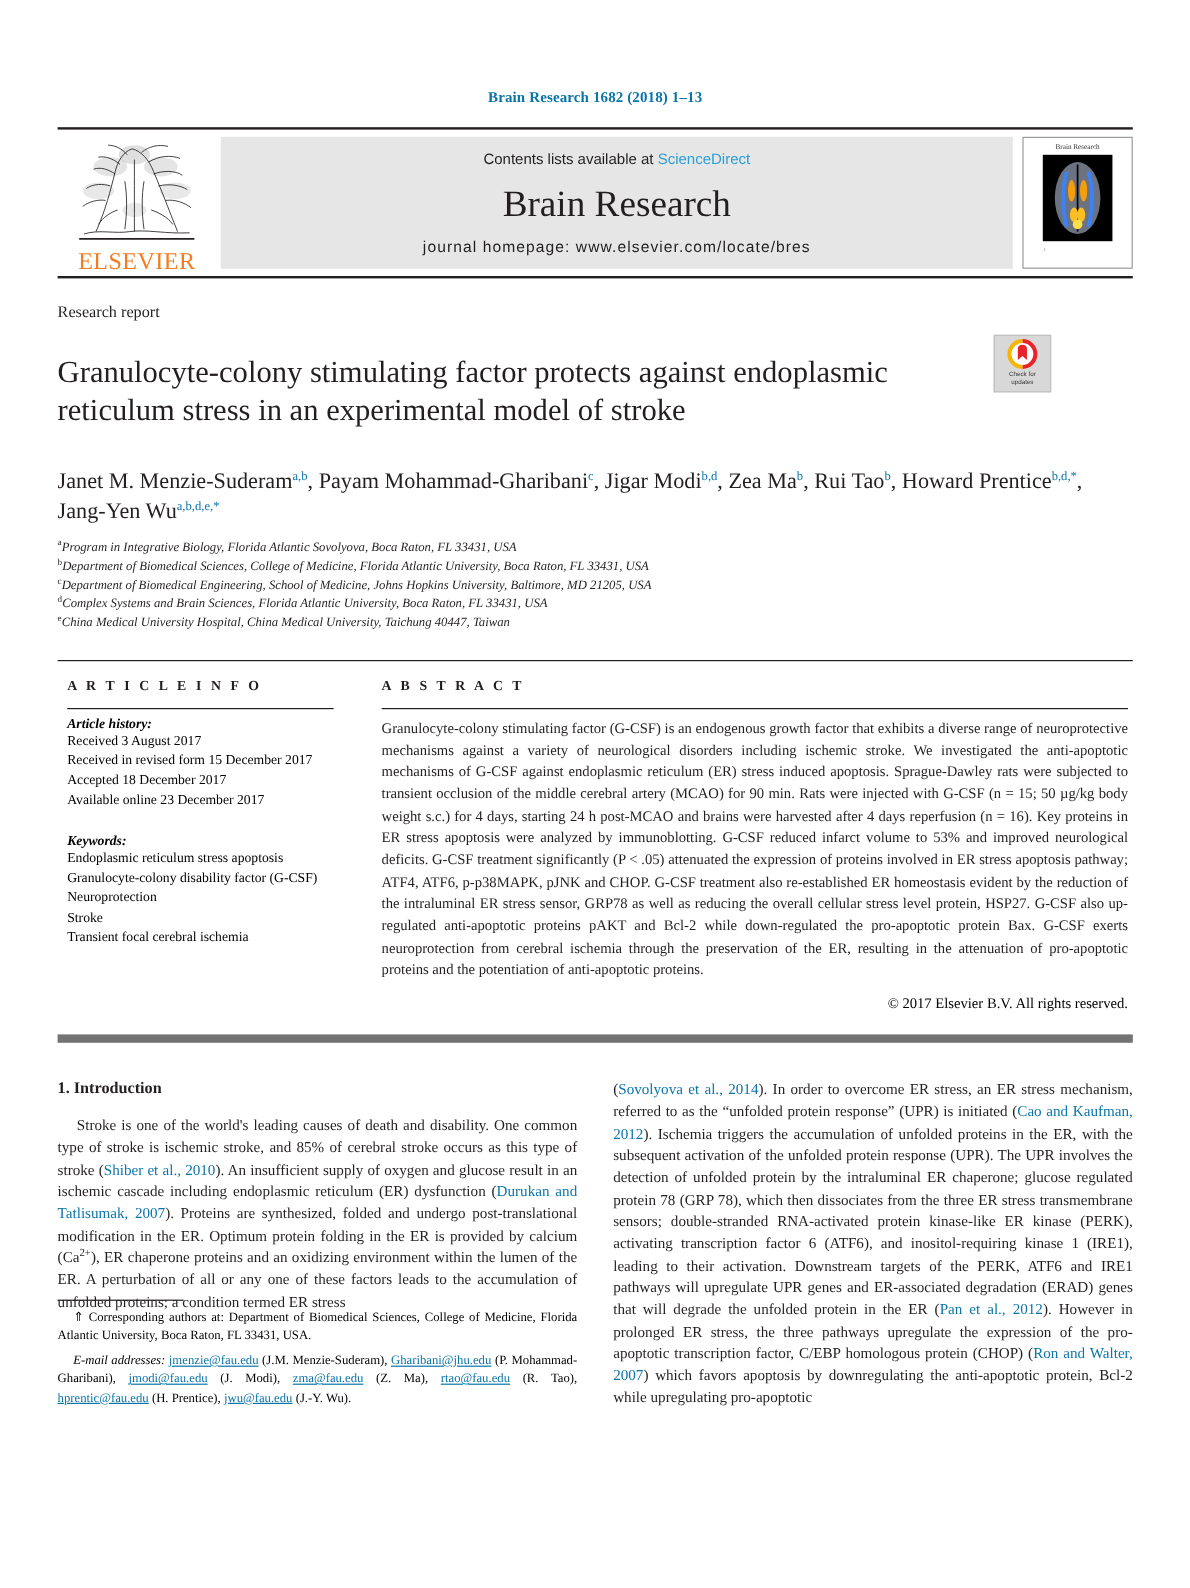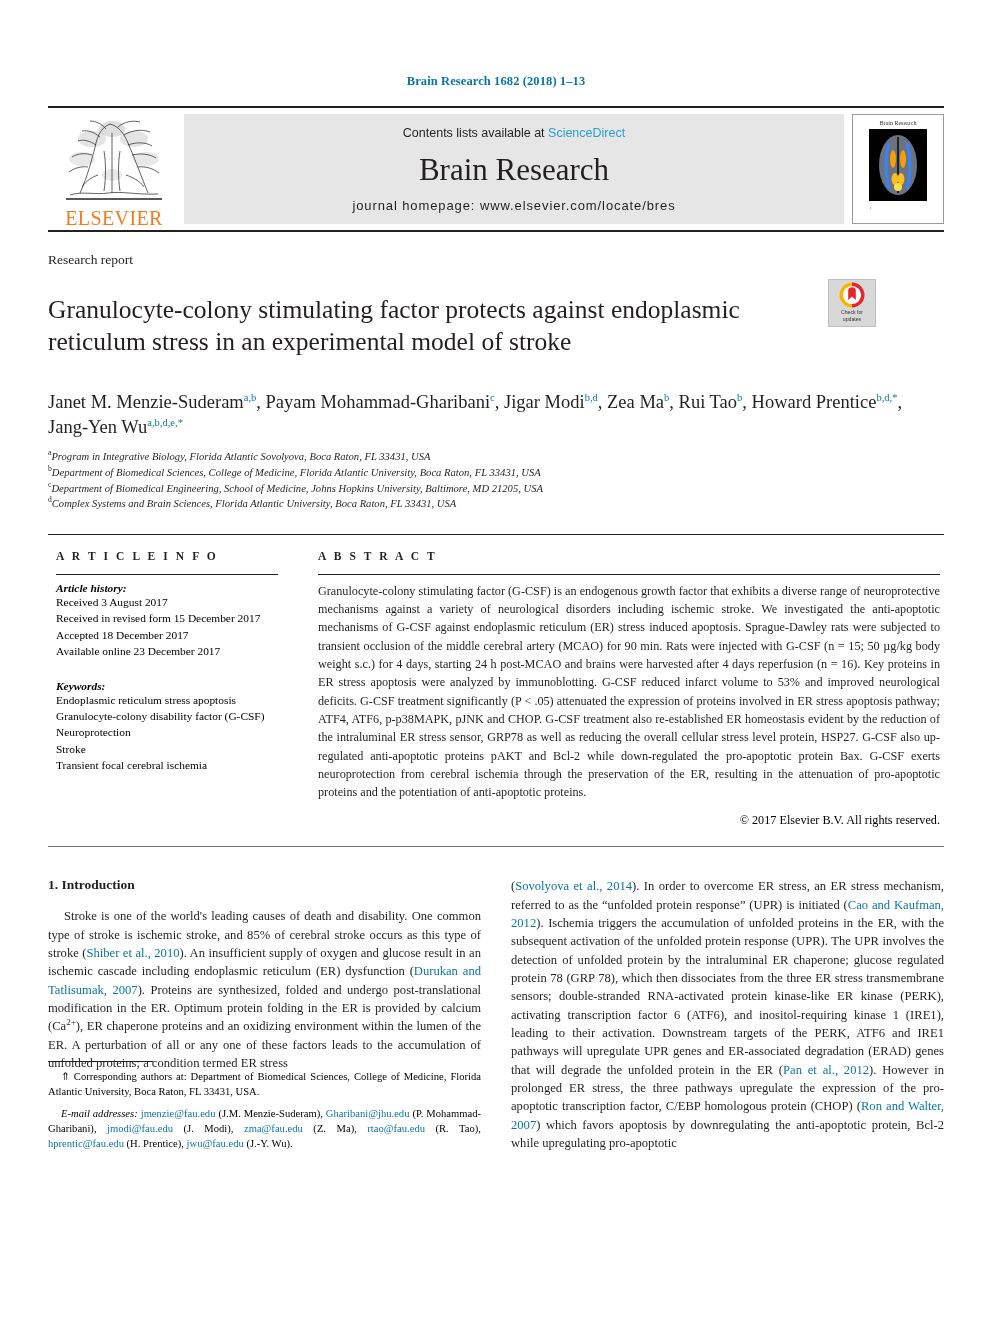--- a/index.html
+++ b/index.html
@@ -202,21 +202,21 @@
     font-style: normal;
     font-size: 7.6px;
     vertical-align: super;
     line-height: 0;
   }
 
   
   .info-abstract {
     margin-top: 22px;
     border-top: 1px solid #231f20;
-    border-bottom: 1px solid #737373;
+    border-bottom: 7px solid #737373;
     padding: 15px 0 18px 0;
     display: flex;
     gap: 0;
   }
   .col-info {
     flex: 0 0 248px;
     padding-right: 18px;
     box-sizing: border-box;
     padding-left: 8px;
   }
@@ -311,21 +311,21 @@
   }
   .fn {
     font-size: 10.6px;
     line-height: 1.44;
     text-align: justify;
     font-family: "Liberation Serif", serif;
     margin: 0 0 6px 0;
     text-indent: 13px;
   }
   .fn .lbl { font-style: italic; }
-  .fn .mail { color: #0b74a8; }
+  .fn .mail { color: #0b74a8; text-decoration: underline; }
 
   
   .page-footer {
     position: absolute;
     left: 48px;
     bottom: 36px;
     width: 460px;
   }
   .doi {
     font-size: 11.4px;
@@ -434,20 +434,21 @@
 
   <div class="authors">
     <span><span>Janet M. Menzie-Suderam</span><sup>a,b</sup></span><span>, </span><span><span>Payam Mohammad-Gharibani</span><sup>c</sup></span><span>, </span><span><span>Jigar Modi</span><sup>b,d</sup></span><span>, </span><span><span>Zea Ma</span><sup>b</sup></span><span>, </span><span><span>Rui Tao</span><sup>b</sup></span><span>, </span><span><span>Howard Prentice</span><sup>b,d,*</sup></span><span>, </span><span><span>Jang-Yen Wu</span><sup>a,b,d,e,*</sup></span>
   </div>
 
   <div class="affiliations">
     <div class="aff"><sup>a</sup><span>Program in Integrative Biology, Florida Atlantic Sovolyova, Boca Raton, FL 33431, USA</span></div>
     <div class="aff"><sup>b</sup><span>Department of Biomedical Sciences, College of Medicine, Florida Atlantic University, Boca Raton, FL 33431, USA</span></div>
     <div class="aff"><sup>c</sup><span>Department of Biomedical Engineering, School of Medicine, Johns Hopkins University, Baltimore, MD 21205, USA</span></div>
     <div class="aff"><sup>d</sup><span>Complex Systems and Brain Sciences, Florida Atlantic University, Boca Raton, FL 33431, USA</span></div>
+    <div class="aff"><sup>e</sup><span>China Medical University Hospital, China Medical University, Taichung 40447, Taiwan</span></div>
   </div>
 
   <div class="info-abstract">
 
     <div class="col-info">
       <div class="sec-head">A R T I C L E  I N F O</div>
       <div class="rule-thin"></div>
       <div class="info-label">Article history:</div>
       <div class="info-line">Received 3 August 2017</div>
       <div class="info-line">Received in revised form 15 December 2017</div>

